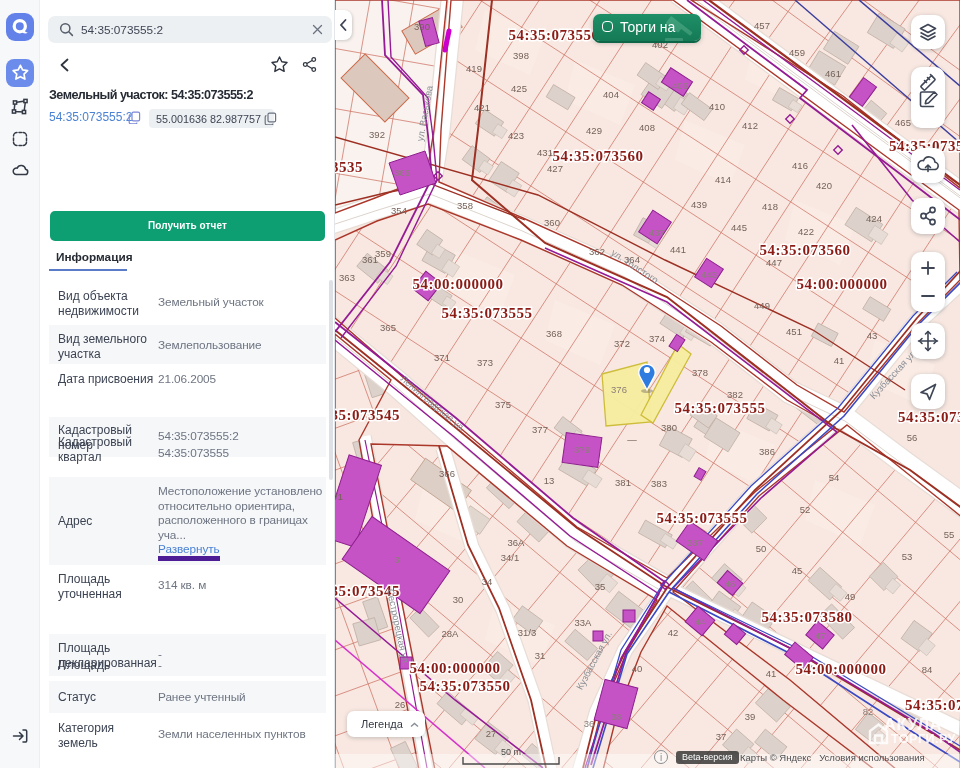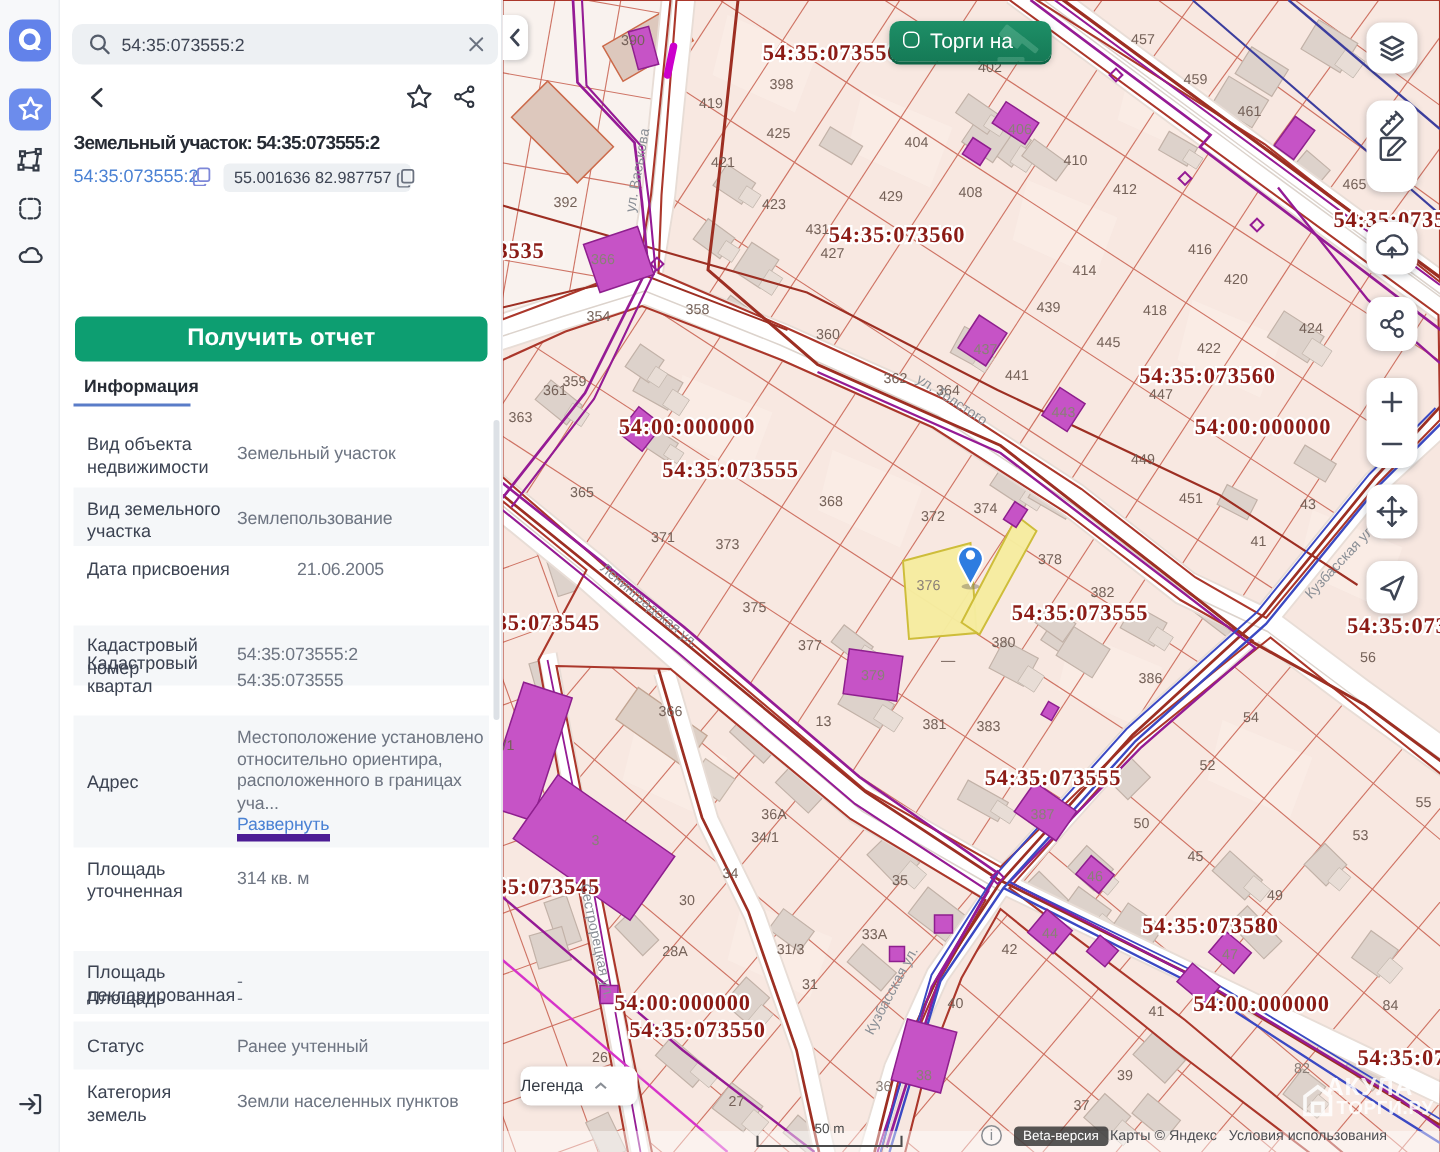--- a/index.html
+++ b/index.html
@@ -13,36 +13,36 @@
 .sb-star { position:absolute; left:6px; top:59px; width:28px; height:28px; background:#6c8cec; border-radius:8px; }
 .sbi { position:absolute; left:11px; width:18px; height:18px; }
 
 #search { position:absolute; left:8px; top:16px; width:284px; height:27px; background:#edf0f3; border-radius:7px; }
 #search .txt { position:absolute; left:33px; top:7px; font-size:11.8px; color:#3e4554; }
 
 .h1 { position:absolute; left:9px; top:88px; font-size:12.6px; font-weight:bold; color:#262b34; letter-spacing:-0.55px; white-space:nowrap; }
 .link { position:absolute; left:9px; top:110px; font-size:12px; color:#4b82d4; }
 .pill { position:absolute; left:109px; top:109px; width:125px; height:19px; background:#edf0f3; border-radius:4px; font-size:10.8px; color:#3e4554; padding:4px 0 0 7px; white-space:nowrap; }
 .para { position:absolute; left:9px; top:129px; font-size:10.9px; letter-spacing:-0.2px; line-height:14.7px; color:#6e7582; white-space:nowrap; }
-.btn { position:absolute; left:10px; top:211px; width:275px; height:30px; background:#0d9e71; border-radius:5px; color:#fff; font-size:16px; font-weight:bold; letter-spacing:0.1px; text-align:center; line-height:30px; }
+.btn { position:absolute; left:10px; top:211px; width:275px; height:30px; background:#0d9e71; border-radius:5px; color:#fff; font-size:10px; font-weight:bold; letter-spacing:0.1px; text-align:center; line-height:30px; }
 .tab { position:absolute; left:16px; top:250px; font-size:11.8px; font-weight:bold; color:#262b34; }
 .tabline { position:absolute; left:9px; top:269px; width:78px; height:2px; background:#5a7cc8; }
 
 .row { position:absolute; left:9px; width:277px; }
 .row.g { background:#f5f7f9; }
 .rl { position:absolute; left:9px; font-size:12px; color:#3c4352; line-height:15px; width:92px; }
 .rv { position:absolute; left:109px; font-size:11.8px; letter-spacing:-0.1px; color:#6e7582; line-height:14.5px; white-space:nowrap; }
 .exp { color:#4b82d4; border-bottom:5px solid #4c1d95; }
 #collapse { position:absolute; left:0; top:10px; width:17px; height:30px; background:#fff; border-radius:0 8px 8px 0; box-shadow:1px 1px 3px rgba(40,50,60,0.2); z-index:5; }
 #torgi { position:absolute; left:258px; top:14px; width:108px; height:27px; background:linear-gradient(180deg,#1e8f67,#157a56); border-radius:7px; box-shadow:0 2px 0 #0d6647, 0 2px 5px rgba(0,0,0,0.25); color:#fff; font-size:14px; line-height:27px; z-index:5; overflow:hidden;}
 #torgi .tgl { position:absolute; left:9px; top:7px; width:11px; height:11px; border:1.8px solid #fff; border-radius:4px; }
 #torgi .tt { position:absolute; left:27px; }
-#legend { position:absolute; left:12px; top:711px; width:78px; height:26px; background:#fff; border-radius:7px; box-shadow:0 1px 4px rgba(40,50,60,0.25); font-size:11px; color:#343a44; line-height:26px; z-index:5;}
+#legend { position:absolute; left:12px; top:711px; width:78px; height:26px; background:#fff; border-radius:7px; box-shadow:0 1px 4px rgba(40,50,60,0.25); font-size:11px; color:#343a44; line-height:26px; padding-left:14px; z-index:5;}
 #attrib { position:absolute; left:0; bottom:0; width:625px; height:14px; background:rgba(255,255,255,0.45); z-index:4; }
-#scale { position:absolute; left:127px; top:747px; width:98px; z-index:5; font-size:9px; color:#4b4b4b; text-align:center;margin-left:42px; }
+#scale { position:absolute; left:127px; top:747px; width:98px; z-index:5; font-size:9px; color:#4b4b4b; text-align:center; }
 #beta { position:absolute; left:341px; top:751px; height:13px; background:rgba(45,45,45,0.8); color:#fff; font-size:9px; border-radius:3px; padding:1px 6px 0 6px; z-index:6;}
 #ylogo { position:absolute; left:405px; top:752px; font-size:9.5px; color:#4e4f53; z-index:6; }
 #wm { position:absolute; left:490px; top:679px; width:150px; height:80px; z-index:6; opacity:0.9; }
 #info-i { position:absolute; left:319px; top:750px; width:14px; height:14px; border:1.2px solid #8a8d92; border-radius:50%; color:#8a8d92; font-size:10px; text-align:center; line-height:13px; z-index:6; background:rgba(255,255,255,0.4);}
 .tb { position:absolute; left:576px; width:34px; background:#fff; border-radius:10px; box-shadow:0 1px 4px rgba(40,50,60,0.28); z-index:5; }
 </style>
 </head>
 <body>
 <div id="map">
 <svg id="mapsvg" width="625" height="768" viewBox="0 0 625 768">
@@ -996,21 +996,21 @@
   <div class="row g" style="top:325px;height:39px;">
       <div class="rl" style="top:7px;">Вид земельного участка</div>
       <div class="rv" style="top:13px;">Землепользование</div>
     </div>
   <div class="row" style="top:278px;height:47px;">
       <div class="rl" style="top:11px;">Вид объекта недвижимости</div>
       <div class="rv" style="top:17px;">Земельный участок</div>
     </div>
   <div class="row" style="top:364px;height:29px;">
       <div class="rl" style="top:8px;width:160px;">Дата присвоения</div>
-      <div class="rv" style="top:8px;margin-left:40px;">21.06.2005</div>
+      <div class="rv" style="top:8px;">21.06.2005</div>
     </div>
   <div class="row g" style="top:393px;height:40px;margin-top:24px;">
       <div class="rl" style="top:6px;">Кадастровый номер</div>
       <div class="rv" style="top:12px;">54:35:073555:2</div>
     </div>
   <div class="row" style="top:433px;height:44px;">
       <div class="rl" style="top:2px;">Кадастровый квартал</div>
       <div class="rv" style="top:13px;">54:35:073555</div>
     </div>
   <div class="row g" style="top:477px;height:88px;">

